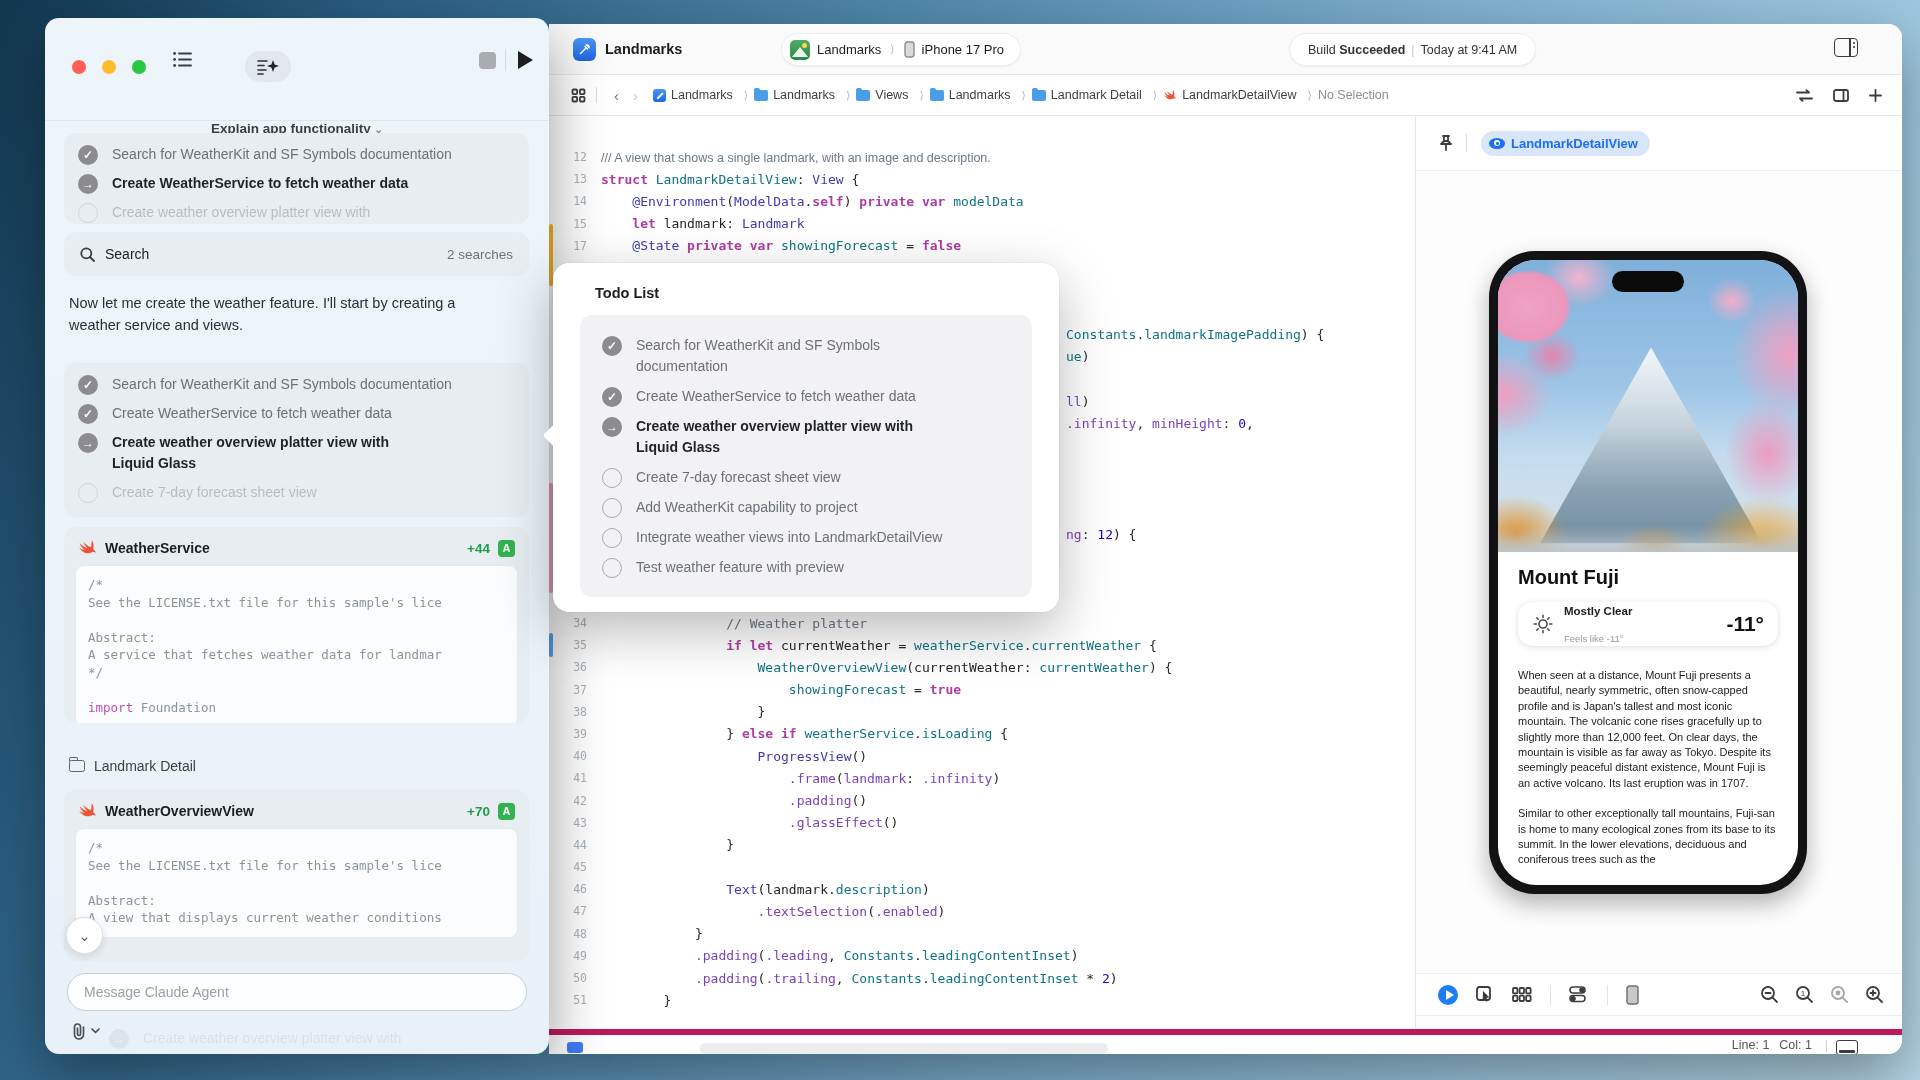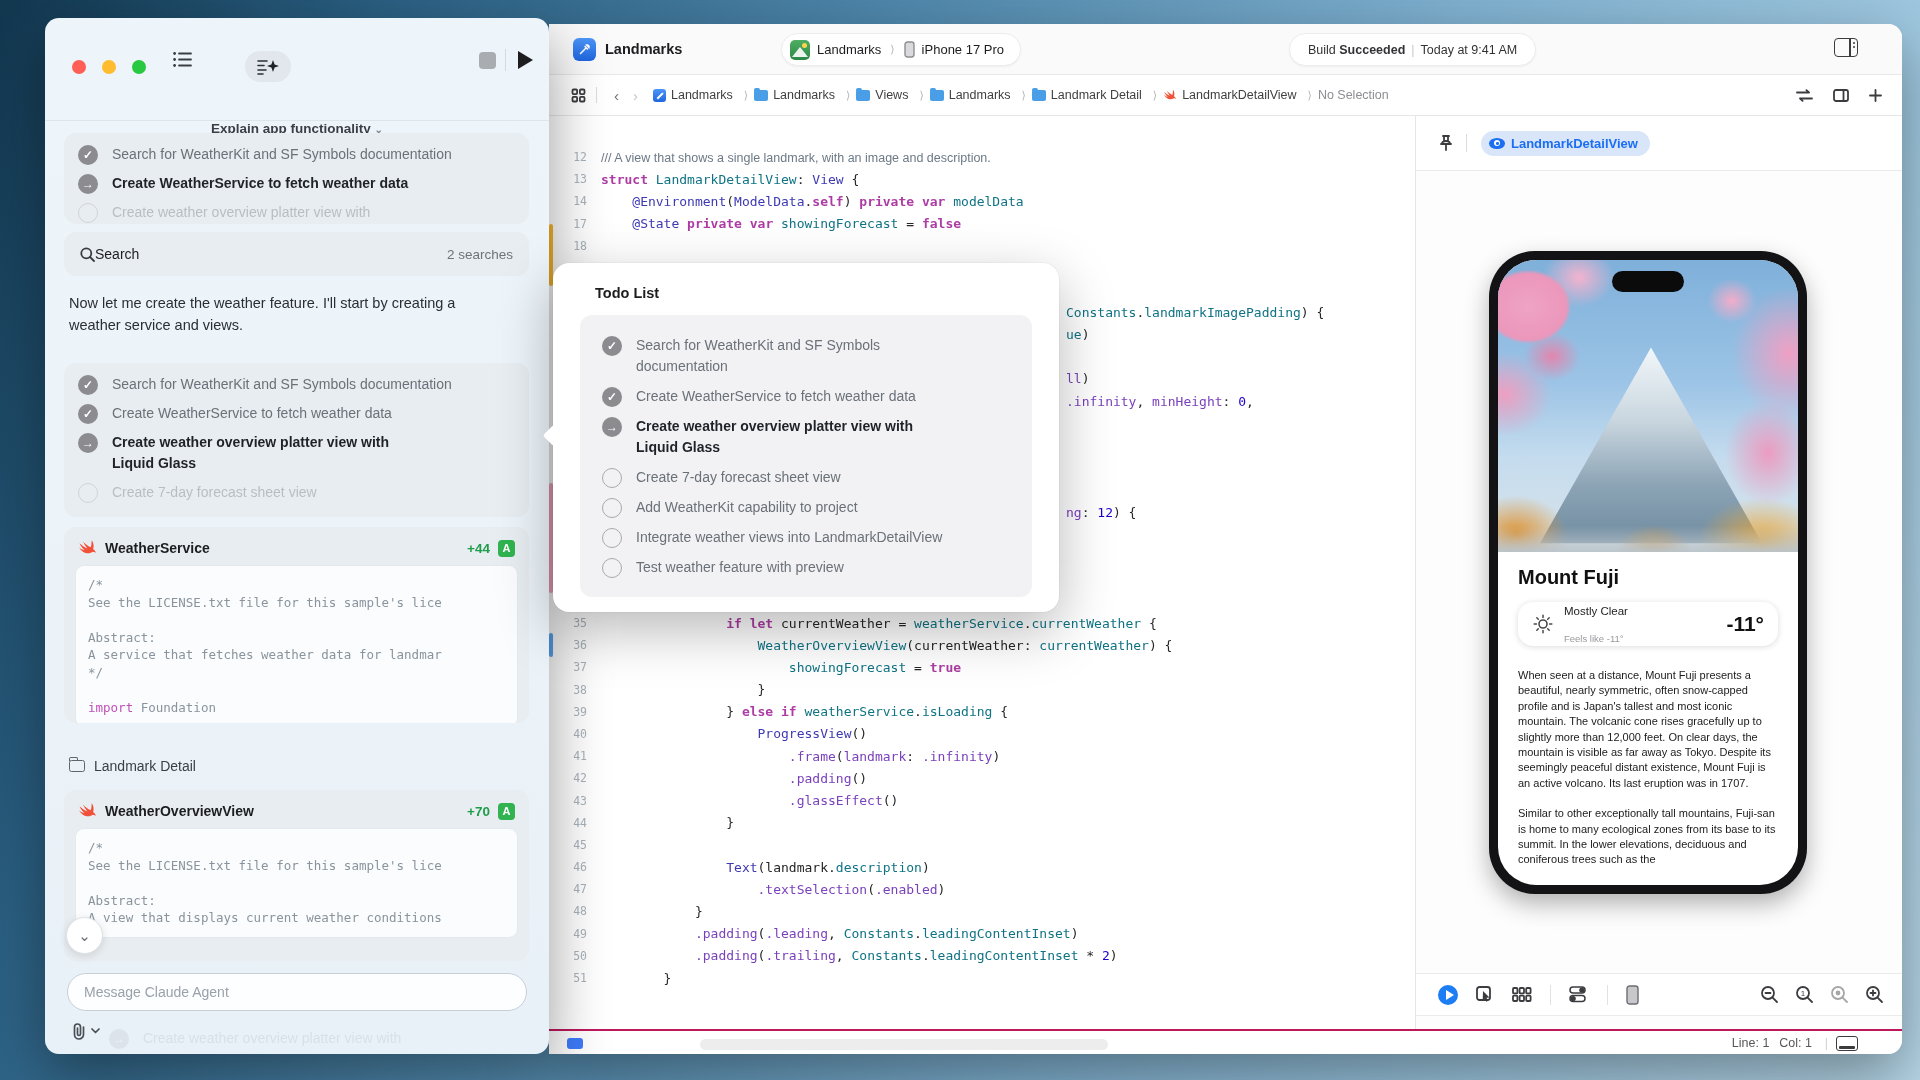--- a/index.html
+++ b/index.html
@@ -61,21 +61,21 @@
   .tok-u { color:#7a41bc; }
   .tok-n { color:#1c00cf; }
   .tok-c { color:#6c7986; }
   .tok-d { color:#6c7986; font-family:"Liberation Sans", sans-serif; font-size:12.5px; }
   .changebar { position:absolute; left:0; width:3.5px; border-radius:2px; }
   .cb-orange { background:#f7b52b; top:96px; height:62px; }
   .cb-pink { background:#f4a6c0; top:355px; height:110px; }
   .cb-blue { background:#5aa2f0; top:505px; height:24px; }
 
   
-  .bottomstrip { left:0; top:1005px; width:100%; height:25px; background:#fff; border-top:2px solid #be185d;
+  .bottomstrip { left:0; top:1005px; width:100%; height:25px; background:#fff; border-top:6px solid #be185d;
     display:flex; align-items:center; font-size:12.5px; color:#57575a;padding-left:26px; }
   .bluechip { position:absolute; left:18px; top:7px; width:16px; height:11px; border-radius:3px; background:#3e7bfa; }
   .graypill { position:absolute; left:151px; top:8px; width:408px; height:11px; border-radius:6px; background:#ededee; }
   .linecol { position:absolute; right:90px; display:flex; gap:10px; }
   .lc-div { position:absolute; right:74px; color:#d2d2d4; }
   .monitor-icon { position:absolute; right:44px; top:5px; width:22px; height:15px; border:1.6px solid #3c3c3e; border-radius:3px; }
   .monitor-icon:before { content:""; position:absolute; left:2px; right:2px; bottom:1.5px; height:3px; background:#3c3c3e; border-radius:1px; }
 
   
   .canvas { left:866px; top:92px; width:487px; height:913px; background:#fdfdfe; border-left:1px solid #e5e5e6; }
@@ -116,21 +116,21 @@
   .photo .foliage { position:absolute; inset:0;
     background:
       radial-gradient(80px 60px at 6% 94%, #dd9230 0%, transparent 65%),
       radial-gradient(100px 70px at 88% 97%, #e6a63b 0%, transparent 65%),
       radial-gradient(60px 46px at 52% 101%, #d08a2c 0%, transparent 65%); }
   .photo .haze { position:absolute; left:0; right:0; bottom:0; height:26px;
     background:linear-gradient(180deg, transparent, rgba(186,196,203,.95)); }
   .ph-title { margin:14px 20px 0; font-size:20px; font-weight:bold; color:#111; }
   .platter { margin:13px 20px 0; height:44px; border-radius:15px; background:#fff;
     box-shadow:0 1px 6px rgba(0,0,0,.14); display:flex; align-items:center; padding:0 14px; }
-  .platter .cond { font-size:11.5px; font-weight:normal; color:#1d1d1f; }
+  .platter .cond { font-size:11.5px; font-weight:bold; color:#1d1d1f; }
   .platter .feels { font-size:9.5px; color:#98989d; margin-top:16px; }
   .platter .temp { margin-left:auto; font-size:21px; font-weight:bold; color:#111; }
   .ph-desc { margin:22px 20px 0; width:262px; font-size:11px; line-height:15.4px; color:#1b1b1d; }
   .ph-desc p + p { margin-top:15px; }
 
   
   .popover { left:553px; top:263px; width:506px; height:349px; background:#ffffff; border-radius:16px; z-index:30;
     box-shadow:0 18px 55px rgba(0,0,0,.28), 0 0 0 0.5px rgba(0,0,0,.06); }
   .popover .tail { position:absolute; left:-7px; top:165px; width:15px; height:15px; background:#fff; transform:rotate(45deg); border-radius:2px; }
   .pop-title { position:absolute; left:42px; top:22px; font-size:14.5px; font-weight:bold; color:#1d1d1f; }
@@ -160,21 +160,21 @@
   .sparkpill { position:absolute; left:200px; top:33px; width:46px; height:31px; background:#e1e7ec; border-radius:16px;
     display:flex; align-items:center; justify-content:center; }
   .stopbtn { position:absolute; left:434px; top:34px; width:17px; height:17px; border-radius:4px; background:#a9adb2; }
   .runbtn { position:absolute; left:473px; top:33px; width:0; height:0; border-left:15px solid #1d1d1f; border-top:9px solid transparent; border-bottom:9px solid transparent; }
   .hdr-div { position:absolute; left:460px; top:31px; width:1px; height:22px; background:#d4dade; }
 
   .cl-card { position:absolute; left:19px; width:465px; background:#e8edf1; border-radius:12px; overflow:hidden; }
   .todo-wrap { padding:11px 14px; display:flex; flex-direction:column; gap:8px; }
   .searchrow { position:absolute; left:19px; top:214px; width:465px; height:44px; background:#e8edf1; border-radius:12px;
     display:flex; align-items:center; padding:0 16px; }
-  .searchrow .lbl { font-size:14px; color:#1d1d1f; }
+  .searchrow .lbl { font-size:14px; color:#1d1d1f; margin-left:10px; }
   .searchrow .cnt { margin-left:auto; font-size:13.5px; color:#6e737a; }
   .cl-msg { position:absolute; left:24px; top:274px; width:392px; font-size:14.5px; line-height:22px; color:#2b2f33; }
 
   .filecard-hdr { display:flex; align-items:center; padding:12px 14px 8px; }
   .filecard-hdr .fname { font-size:14px; font-weight:bold; color:#1d1d1f; margin-left:8px; }
   .filecard-hdr .plus { margin-left:auto; font-size:13.5px; font-weight:bold; color:#1e9e4a; }
   .badge-a { margin-left:8px; width:17px; height:17px; border-radius:4px; background:#30b350; color:#fff; font-size:11px; font-weight:bold;
     display:flex; align-items:center; justify-content:center; }
   .codebox { margin:0 11px 11px; background:#fafcfd; border:1px solid #e3e9ee; border-radius:9px; padding:10px 12px; overflow:hidden; }
   .codebox .ln2 { font-family:"DejaVu Sans Mono", monospace; font-size:12.5px; line-height:17.5px; white-space:pre; }
@@ -298,20 +298,21 @@
             <path d="M6.5 1 v11 M1 6.5 h11"></path>
           </svg>
       </div>
     </div>
 
     <div class="abs editor">
       <div class="codebody" id="codebody">
           <div class="cl"><span class="ln">12</span><span class="ct"><span class="tok-d">/// A view that shows a single landmark, with an image and description.</span></span></div>
           <div class="cl"><span class="ln">13</span><span class="ct"><span class="tok-k">struct </span><span class="tok-t">LandmarkDetailView</span><span class="tok-p">: </span><span class="tok-i">View</span><span class="tok-p"> {</span></span></div>
           <div class="cl"><span class="ln">14</span><span class="ct"><span class="tok-p">    </span><span class="tok-i">@Environment</span><span class="tok-p">(</span><span class="tok-i">ModelData</span><span class="tok-p">.</span><span class="tok-k">self</span><span class="tok-p">) </span><span class="tok-k">private var </span><span class="tok-t">modelData</span></span></div>
+          <div class="cl"><span class="ln">15</span><span class="ct"><span class="tok-p">    </span><span class="tok-k">let </span><span class="tok-p">landmark: </span><span class="tok-i">Landmark</span></span></div>
           <div class="cl"><span class="ln">17</span><span class="ct"><span class="tok-p">    </span><span class="tok-i">@State</span><span class="tok-p"> </span><span class="tok-k">private var </span><span class="tok-t">showingForecast</span><span class="tok-p"> = </span><span class="tok-k">false</span></span></div>
           <div class="cl"><span class="ln">18</span><span class="ct"></span></div>
           <div class="cl"><span class="ln">19</span><span class="ct"></span></div>
           <div class="cl"><span class="ln">20</span><span class="ct"></span></div>
           <div class="cl"><span class="ln">21</span><span class="ct" style="padding-left: 465px;"><span class="tok-t">Constants</span><span class="tok-p">.</span><span class="tok-t">landmarkImagePadding</span><span class="tok-p">) {</span></span></div>
           <div class="cl"><span class="ln">22</span><span class="ct" style="padding-left: 465px;"><span class="tok-t">ue</span><span class="tok-p">)</span></span></div>
           <div class="cl"><span class="ln">23</span><span class="ct"></span></div>
           <div class="cl"><span class="ln">24</span><span class="ct" style="padding-left: 465px;"><span class="tok-u">ll</span><span class="tok-p">)</span></span></div>
           <div class="cl"><span class="ln">25</span><span class="ct" style="padding-left: 465px;"><span class="tok-u">.infinity</span><span class="tok-p">, </span><span class="tok-u">minHeight</span><span class="tok-p">: </span><span class="tok-n">0</span><span class="tok-p">,</span></span></div>
           <div class="cl"><span class="ln">26</span><span class="ct"></span></div>

